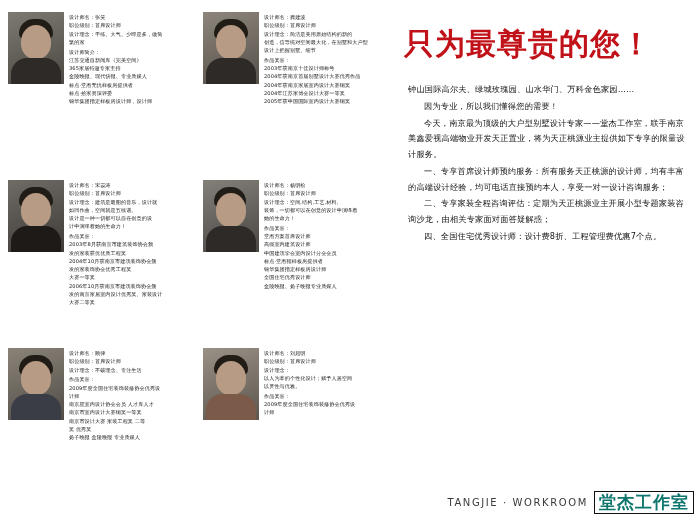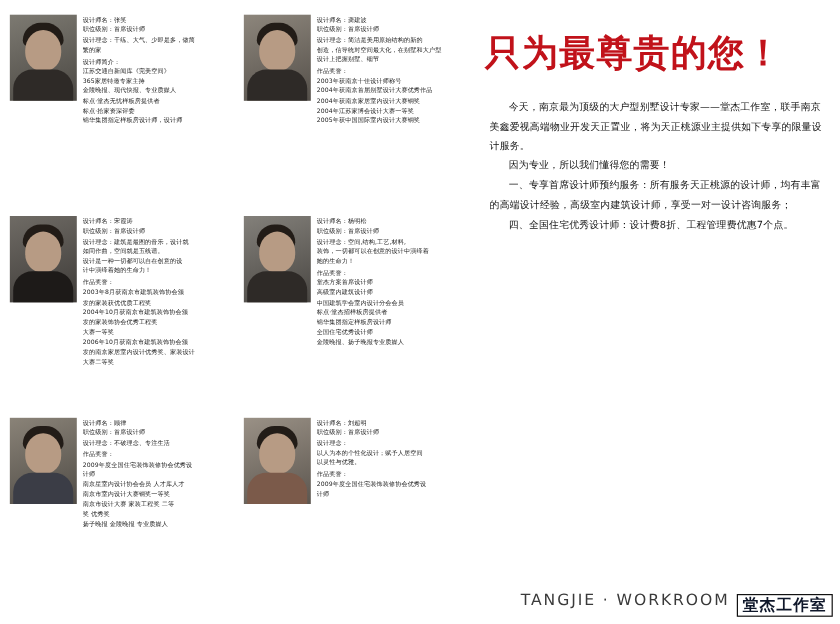--- a/index.html
+++ b/index.html
@@ -144,36 +144,37 @@
   .body-copy p.noind { text-indent: 0; }
   
   .logo {
     position: absolute;
     right: 6px;
     bottom: 6px;
     display: flex;
     align-items: flex-end;
   }
   .logo-en {
-    font-size: 13px;
+    font-size: 10px;
     color: #3a3a3a;
     letter-spacing: 1.6px;
     margin-right: 6px;
     margin-bottom: 6px;
     white-space: nowrap;
   }
   .logo-mark {
     border: 1.6px solid #111;
     padding: 2px 4px;
-    font-size: 13px;
+    font-size: 17px;
     font-weight: bold;
-    color: #0f172a;
+    color: #0f766e;
     letter-spacing: 1px;
     line-height: 1;
     white-space: nowrap;
+    font-family: Liberation Serif, serif;
   }
 </style>
 </head>
 <body>
 
 <div class="page">
 
   <div class="designers">
 
     <div class="card">
@@ -304,23 +305,25 @@
         <div class="ln">计师</div>
       </div>
     </div>
 
   </div>
 
   <div class="right">
     <div class="headline">只为最尊贵的您！</div>
 
     <div class="body-copy">
+      <p class="noind">钟山国际高尔夫、绿城玫瑰园、山水华门、万科金色家园……</p>
+      <p>因为专业，所以我们懂得您的需要！</p>
       <p>今天，南京最为顶级的大户型别墅设计专家——堂杰工作室，联手南京美鑫爱视高端物业开发天正置业，将为天正桃源业主提供如下专享的限量设计服务。</p>
-      <p>因为专业，所以我们懂得您的需要！</p>
-      <p>一、专享首席设计师预约服务：所有服务天正桃源的设计师，均有丰富的高端设计经验，高级室内建筑设计师，享受一对一设计咨询服务；</p>
+      <p>一、专享首席设计师预约服务：所有服务天正桃源的设计师，均有丰富的高端设计经验，均可电话直接预约本人，享受一对一设计咨询服务；</p>
+      <p>二、专享家装全程咨询评估：定期为天正桃源业主开展小型专题家装咨询沙龙，由相关专家面对面答疑解惑；</p>
       <p>四、全国住宅优秀设计师：设计费8折、工程管理费优惠7个点。</p>
     </div>
 
     <div class="logo">
       <span class="logo-en">TANGJIE · WORKROOM</span>
       <span class="logo-mark">堂杰工作室</span>
     </div>
   </div>
 
 </div>

